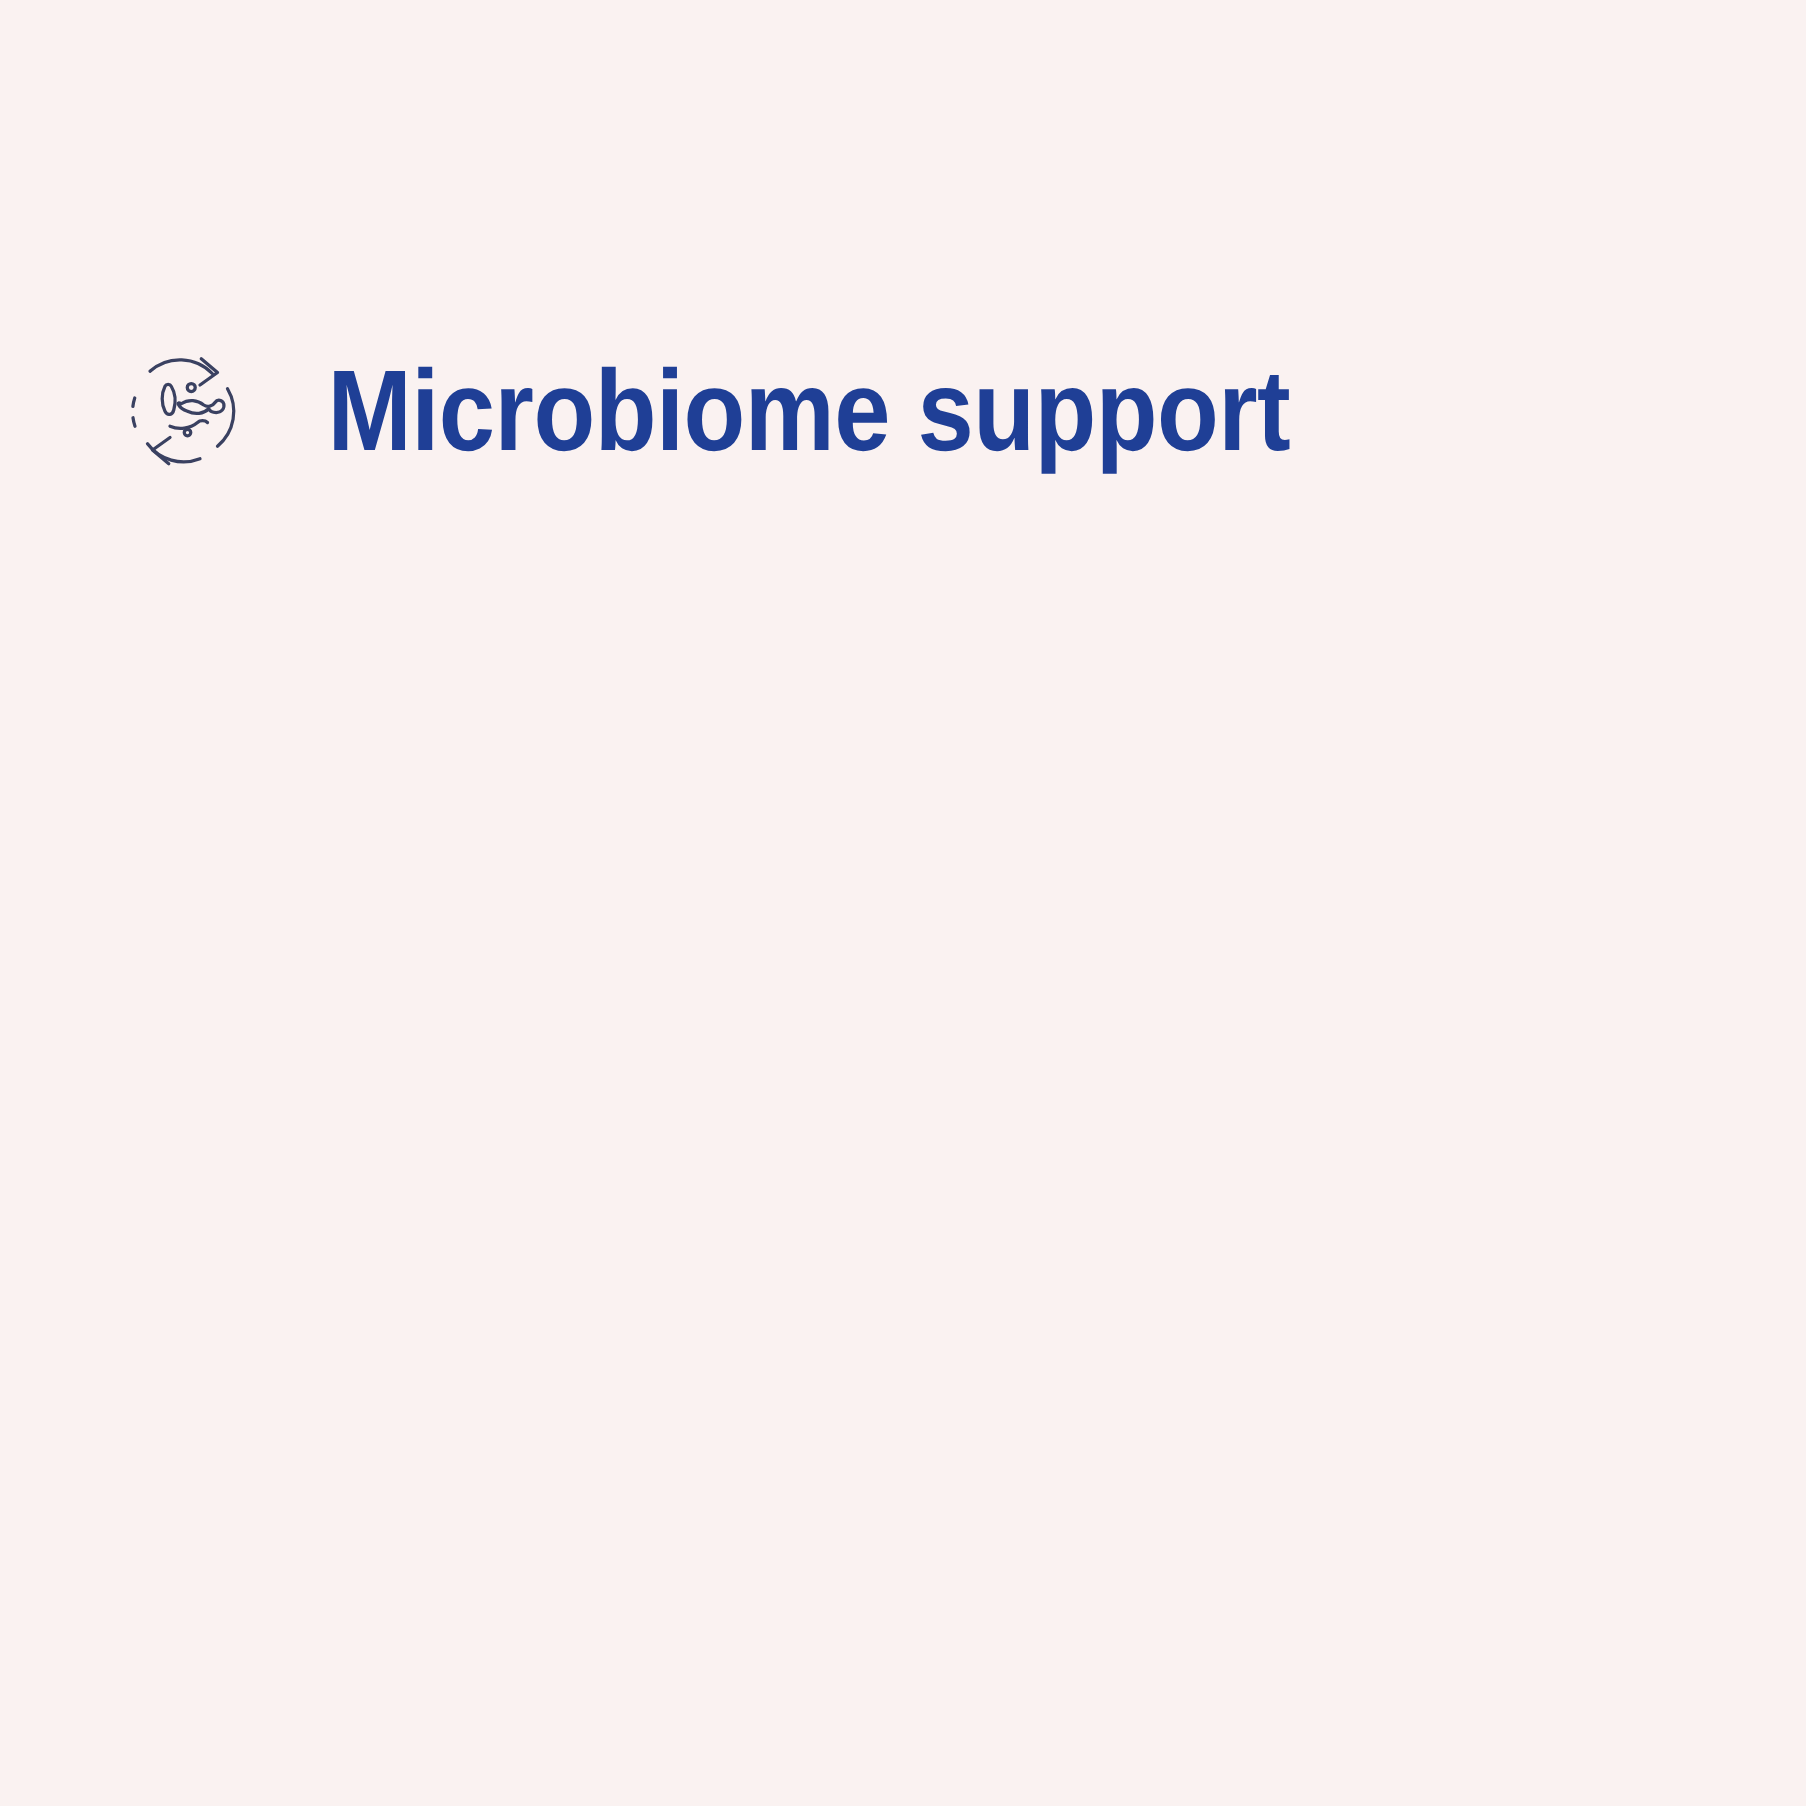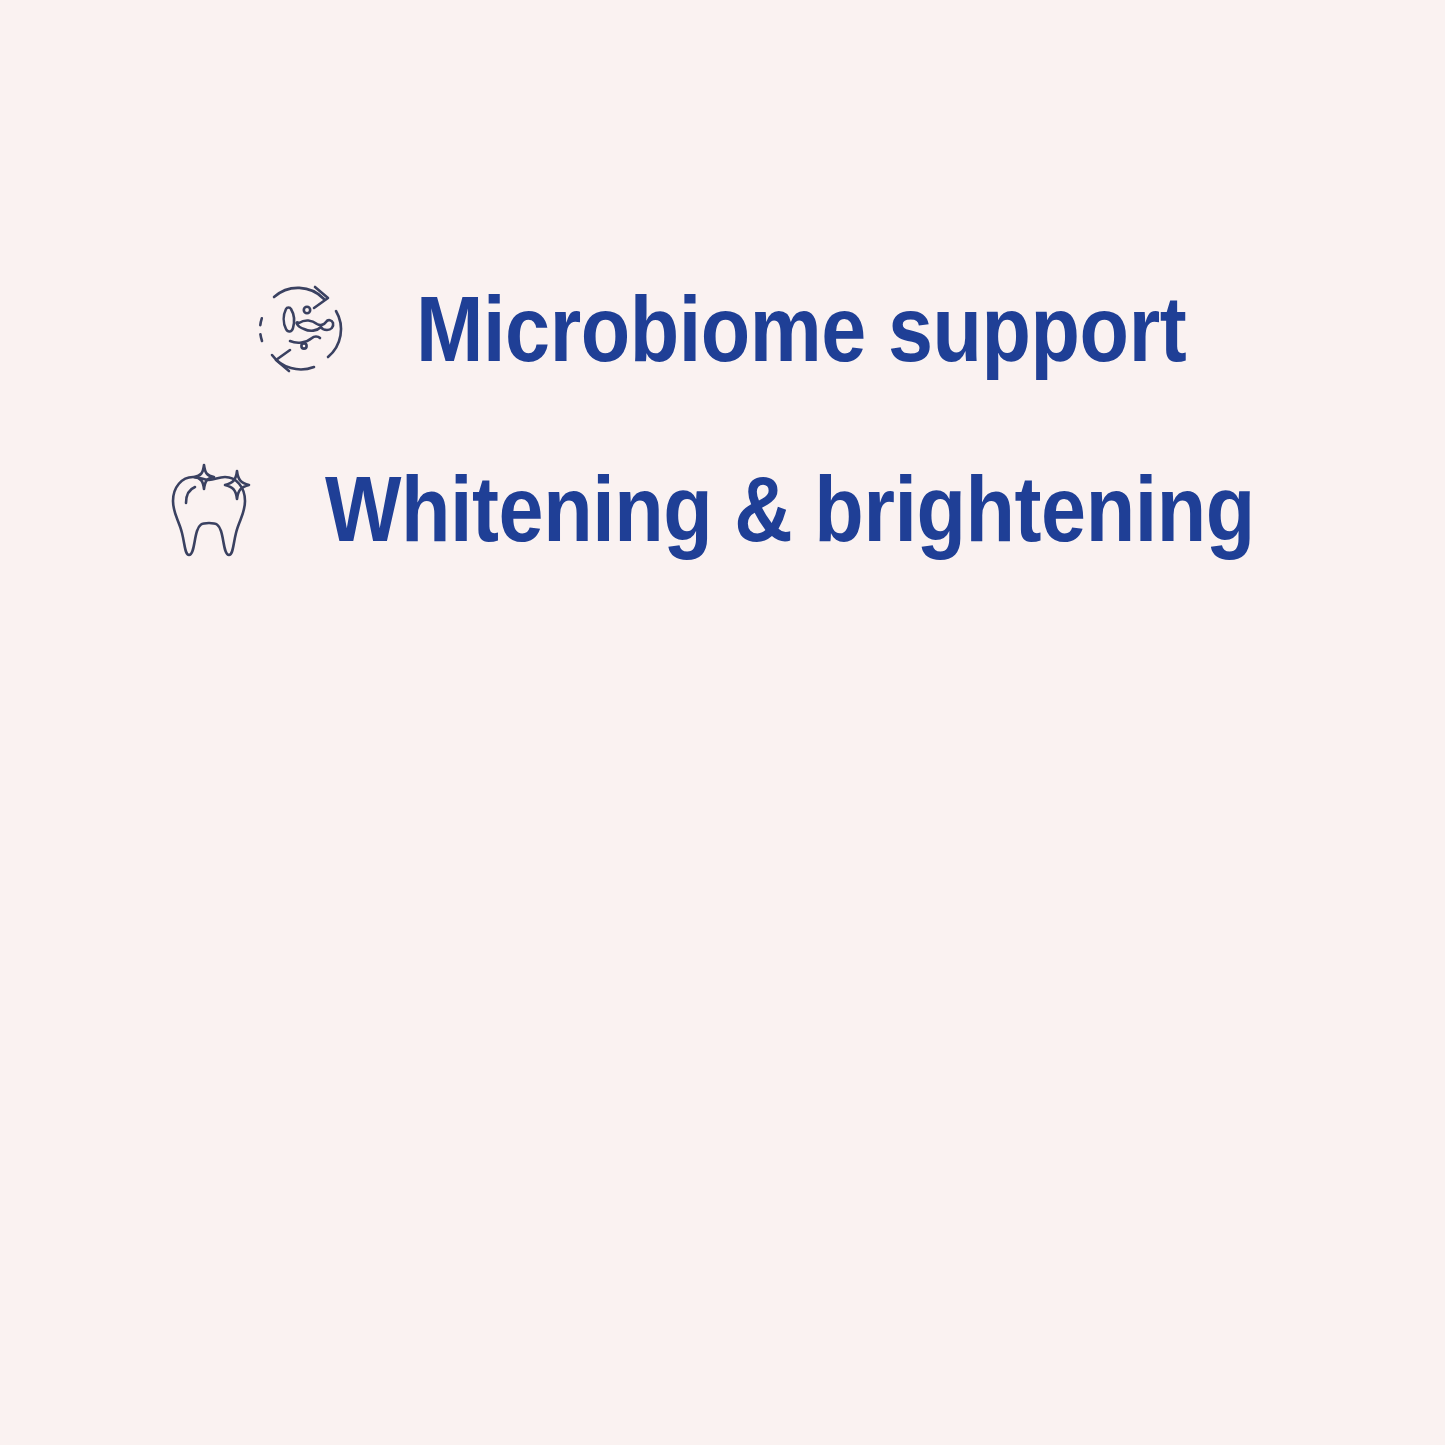--- a/index.html
+++ b/index.html
@@ -17,21 +17,20 @@
     position: absolute;
     left: 0;
     top: 0;
     width: 1445px;
     height: 1445px;
     box-sizing: border-box;
     padding-left: 96px;
     padding-top: 268px;
     display: flex;
     flex-direction: column;
-    align-items: center;
   }
   .benefit-row {
     display: flex;
     align-items: center;
     height: 122px;
     margin-bottom: 58px;
   }
   .benefit-icon {
     width: 104px;
     min-width: 104px;
@@ -76,27 +75,16 @@
         <path d="M47 46 c6 -4 13 -3 18 1 c3 2 7 1 9 -2 c2 -3 6 -2 7 1 c1 4 -2 7 -6 7 c-3 0 -5 -1 -6 -3 c-4 4 -11 5 -17 2 c-3 -1 -6 -3 -7 -5 c-1 -2 0 -2 2 -1 z"></path>
         <path d="M38 64 c7 3 16 2 22 -3 c2 -2 6 -2 8 0"></path>
         <circle cx="55" cy="33" r="3.2"></circle>
         <circle cx="52" cy="69" r="2.6"></circle>
       </svg>
     </span>
     <span class="benefit-label">Microbiome support</span>
   </div>
 
 
-  <div class="benefit-row">
-    <span class="benefit-icon">
-      <svg viewBox="0 0 100 104" fill="none" stroke="#3a4161" stroke-width="2.6" stroke-linecap="round" stroke-linejoin="round">
-        <path d="M12 44 c0 -14 9 -24 20 -24 c7 0 10 3 16 3 c6 0 9 -3 16 -3 c11 0 20 10 20 24 c0 13 -6 19 -9 32 c-3 12 -3 22 -7 22 c-5 0 -5 -15 -8 -24 c-2 -6 -4 -8 -12 -8 c-8 0 -10 2 -12 8 c-3 9 -3 24 -8 24 c-4 0 -4 -10 -7 -22 c-3 -13 -9 -19 -9 -32 z"></path>
-        <path d="M25 46 c0 -9 4 -14 9 -16"></path>
-        <path d="M43 8 c1 8 3 11 10 12 c-7 1 -9 4 -10 12 c-1 -8 -3 -11 -10 -12 c7 -1 9 -4 10 -12 z"></path>
-        <path d="M76 14 c1 9 4 12 12 14 c-8 2 -11 5 -12 14 c-1 -9 -4 -12 -12 -14 c8 -2 11 -5 12 -14 z"></path>
-      </svg>
-    </span>
-    <span class="benefit-label">Whitening &amp; brightening</span>
-  </div>
 
 
 
 </div>
 
 </body></html>

